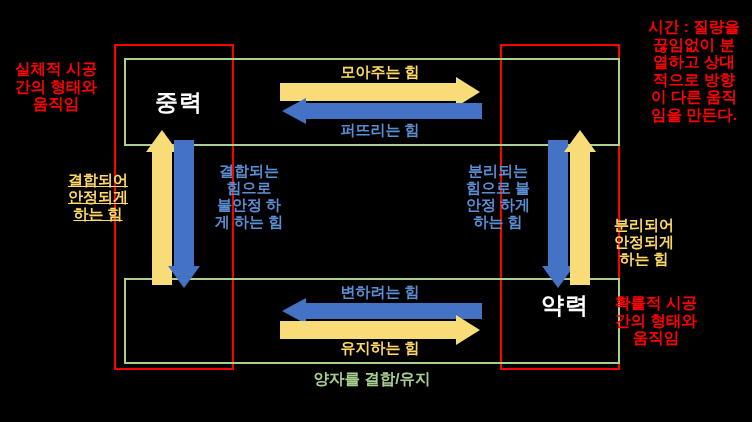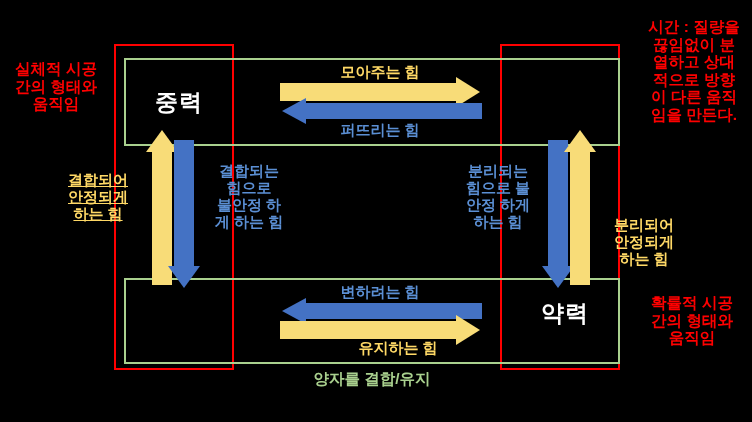--- a/index.html
+++ b/index.html
@@ -53,40 +53,40 @@
 
   <div class="abs green-frame" style="left:124px;top:58px;width:496px;height:88px;"></div>
   <div class="abs green-frame" style="left:124px;top:278px;width:496px;height:86px;"></div>
 
   <div class="abs force-box" style="left:124px;top:58px;width:110px;height:88px;">
     <span class="force-label">중력</span>
   </div>
 
 
 
-  <div class="abs force-box" style="left:510px;top:270px;width:110px;height:86px;">
+  <div class="abs force-box" style="left:510px;top:262px;width:110px;height:86px;">
     <span class="force-label">약력</span>
   </div>
 
 
   <div class="abs txt t-green" style="left:282px;top:370px;width:180px;">양자를 결합/유지</div>
 
   <div class="abs txt t-red" style="left:2px;top:60px;width:108px;">실체적 시공
 간의 형태와
 움직임</div>
 
   <div class="abs txt t-red" style="left:636px;top:18px;width:116px;">시간 : 질량을
 끊임없이 분
 열하고 상대
 적으로 방향
 이 다른 움직
 임을 만든다.</div>
 
 
-  <div class="abs txt t-red" style="left:636px;top:294px;width:112px;">확률적 시공
+  <div class="abs txt t-red" style="left:600px;top:294px;width:112px;">확률적 시공
 간의 형태와
 움직임</div>
 
   <div class="arrow ar-r" style="left:280px;top:83px;width:200px;height:18px;">
     <div class="shaft" style="width:178px;background:#f8dc78;"></div>
     <div class="head" style="margin-top:-15px;border-top:15px solid transparent;border-bottom:15px solid transparent;border-left:24px solid #f8dc78;"></div>
   </div>
   <div class="abs txt t-yellow" style="left:290px;top:64px;width:180px;">모아주는 힘</div>
 
   <div class="arrow ar-l" style="left:282px;top:103px;width:200px;height:16px;">
@@ -98,21 +98,21 @@
   <div class="arrow ar-l" style="left:282px;top:303px;width:200px;height:16px;">
     <div class="shaft" style="width:178px;background:#4472c4;"></div>
     <div class="head" style="margin-top:-13px;border-top:13px solid transparent;border-bottom:13px solid transparent;border-right:24px solid #4472c4;"></div>
   </div>
   <div class="abs txt t-blue" style="left:290px;top:284px;width:180px;">변하려는 힘</div>
 
   <div class="arrow ar-r" style="left:280px;top:321px;width:200px;height:18px;">
     <div class="shaft" style="width:178px;background:#f8dc78;"></div>
     <div class="head" style="margin-top:-15px;border-top:15px solid transparent;border-bottom:15px solid transparent;border-left:24px solid #f8dc78;"></div>
   </div>
-  <div class="abs txt t-yellow" style="left:308px;top:340px;width:180px;">유지하는 힘</div>
+  <div class="abs txt t-yellow" style="left:290px;top:340px;width:180px;">유지하는 힘</div>
 
   <div class="arrow ar-u" style="left:152px;top:130px;width:20px;height:155px;">
     <div class="shaft" style="height:135px;background:#f8dc78;"></div>
     <div class="head" style="margin-left:-16px;border-left:16px solid transparent;border-right:16px solid transparent;border-bottom:22px solid #f8dc78;"></div>
   </div>
   <div class="abs txt t-yellow" style="left:46px;top:172px;width:104px;text-decoration:underline;">결합되어
 안정되게
 하는 힘</div>
 
   <div class="arrow ar-d" style="left:174px;top:140px;width:20px;height:148px;">

